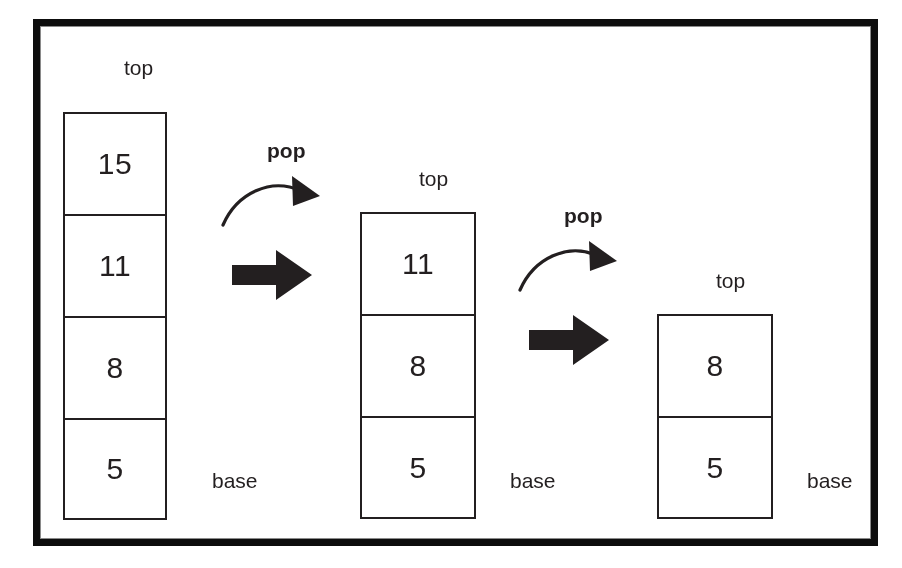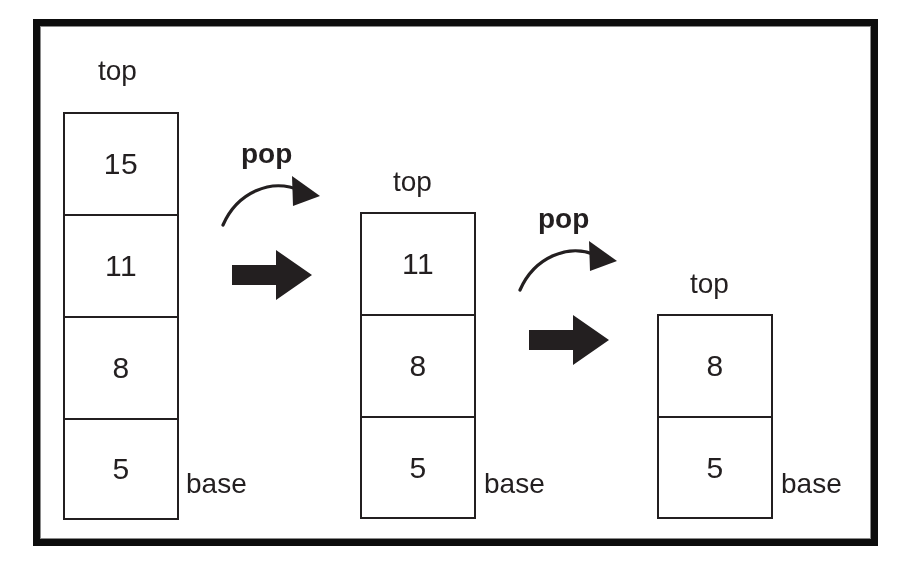--- a/index.html
+++ b/index.html
@@ -54,24 +54,25 @@
     color: #231f20;
     background: #ffffff;
     letter-spacing: 0.5px;
   }
   .cell.last {
     border-bottom-width: 2px;
   }
   
   .lbl-top, .lbl-base, .lbl-pop {
     position: absolute;
-    font-size: 28px;
+    font-size: 21px;
     color: #231f20;
     white-space: nowrap;
     line-height: 1;
+    margin-left: 26px;
   }
   
   .arrow-group {
     position: absolute;
     font-weight: bold;
   }
   .curve-arrow {
     position: absolute;
   }
   .block-arrow {
@@ -82,21 +83,21 @@
 <body>
 
 <div id="canvas">
 
   <div id="frame">
     <div id="frame-inner"></div>
   </div>
 
   <div class="lbl-top" style="left:98px; top:57px;">top</div>
 
-  <div class="stack" style="left:63px; top:112px; width:116px; height:408px;">
+  <div class="stack" style="left:63px; top:112px; width:104px; height:408px;">
     <div class="cell" style="height:102px;">15</div>
     <div class="cell" style="height:102px;">11</div>
     <div class="cell" style="height:102px;">8</div>
     <div class="cell last" style="height:102px;">5</div>
   </div>
 
   <div class="lbl-base" style="left:186px; top:470px;">base</div>
 
   <div class="arrow-group" style="left:215px; top:135px; width:140px; height:170px;">
 

